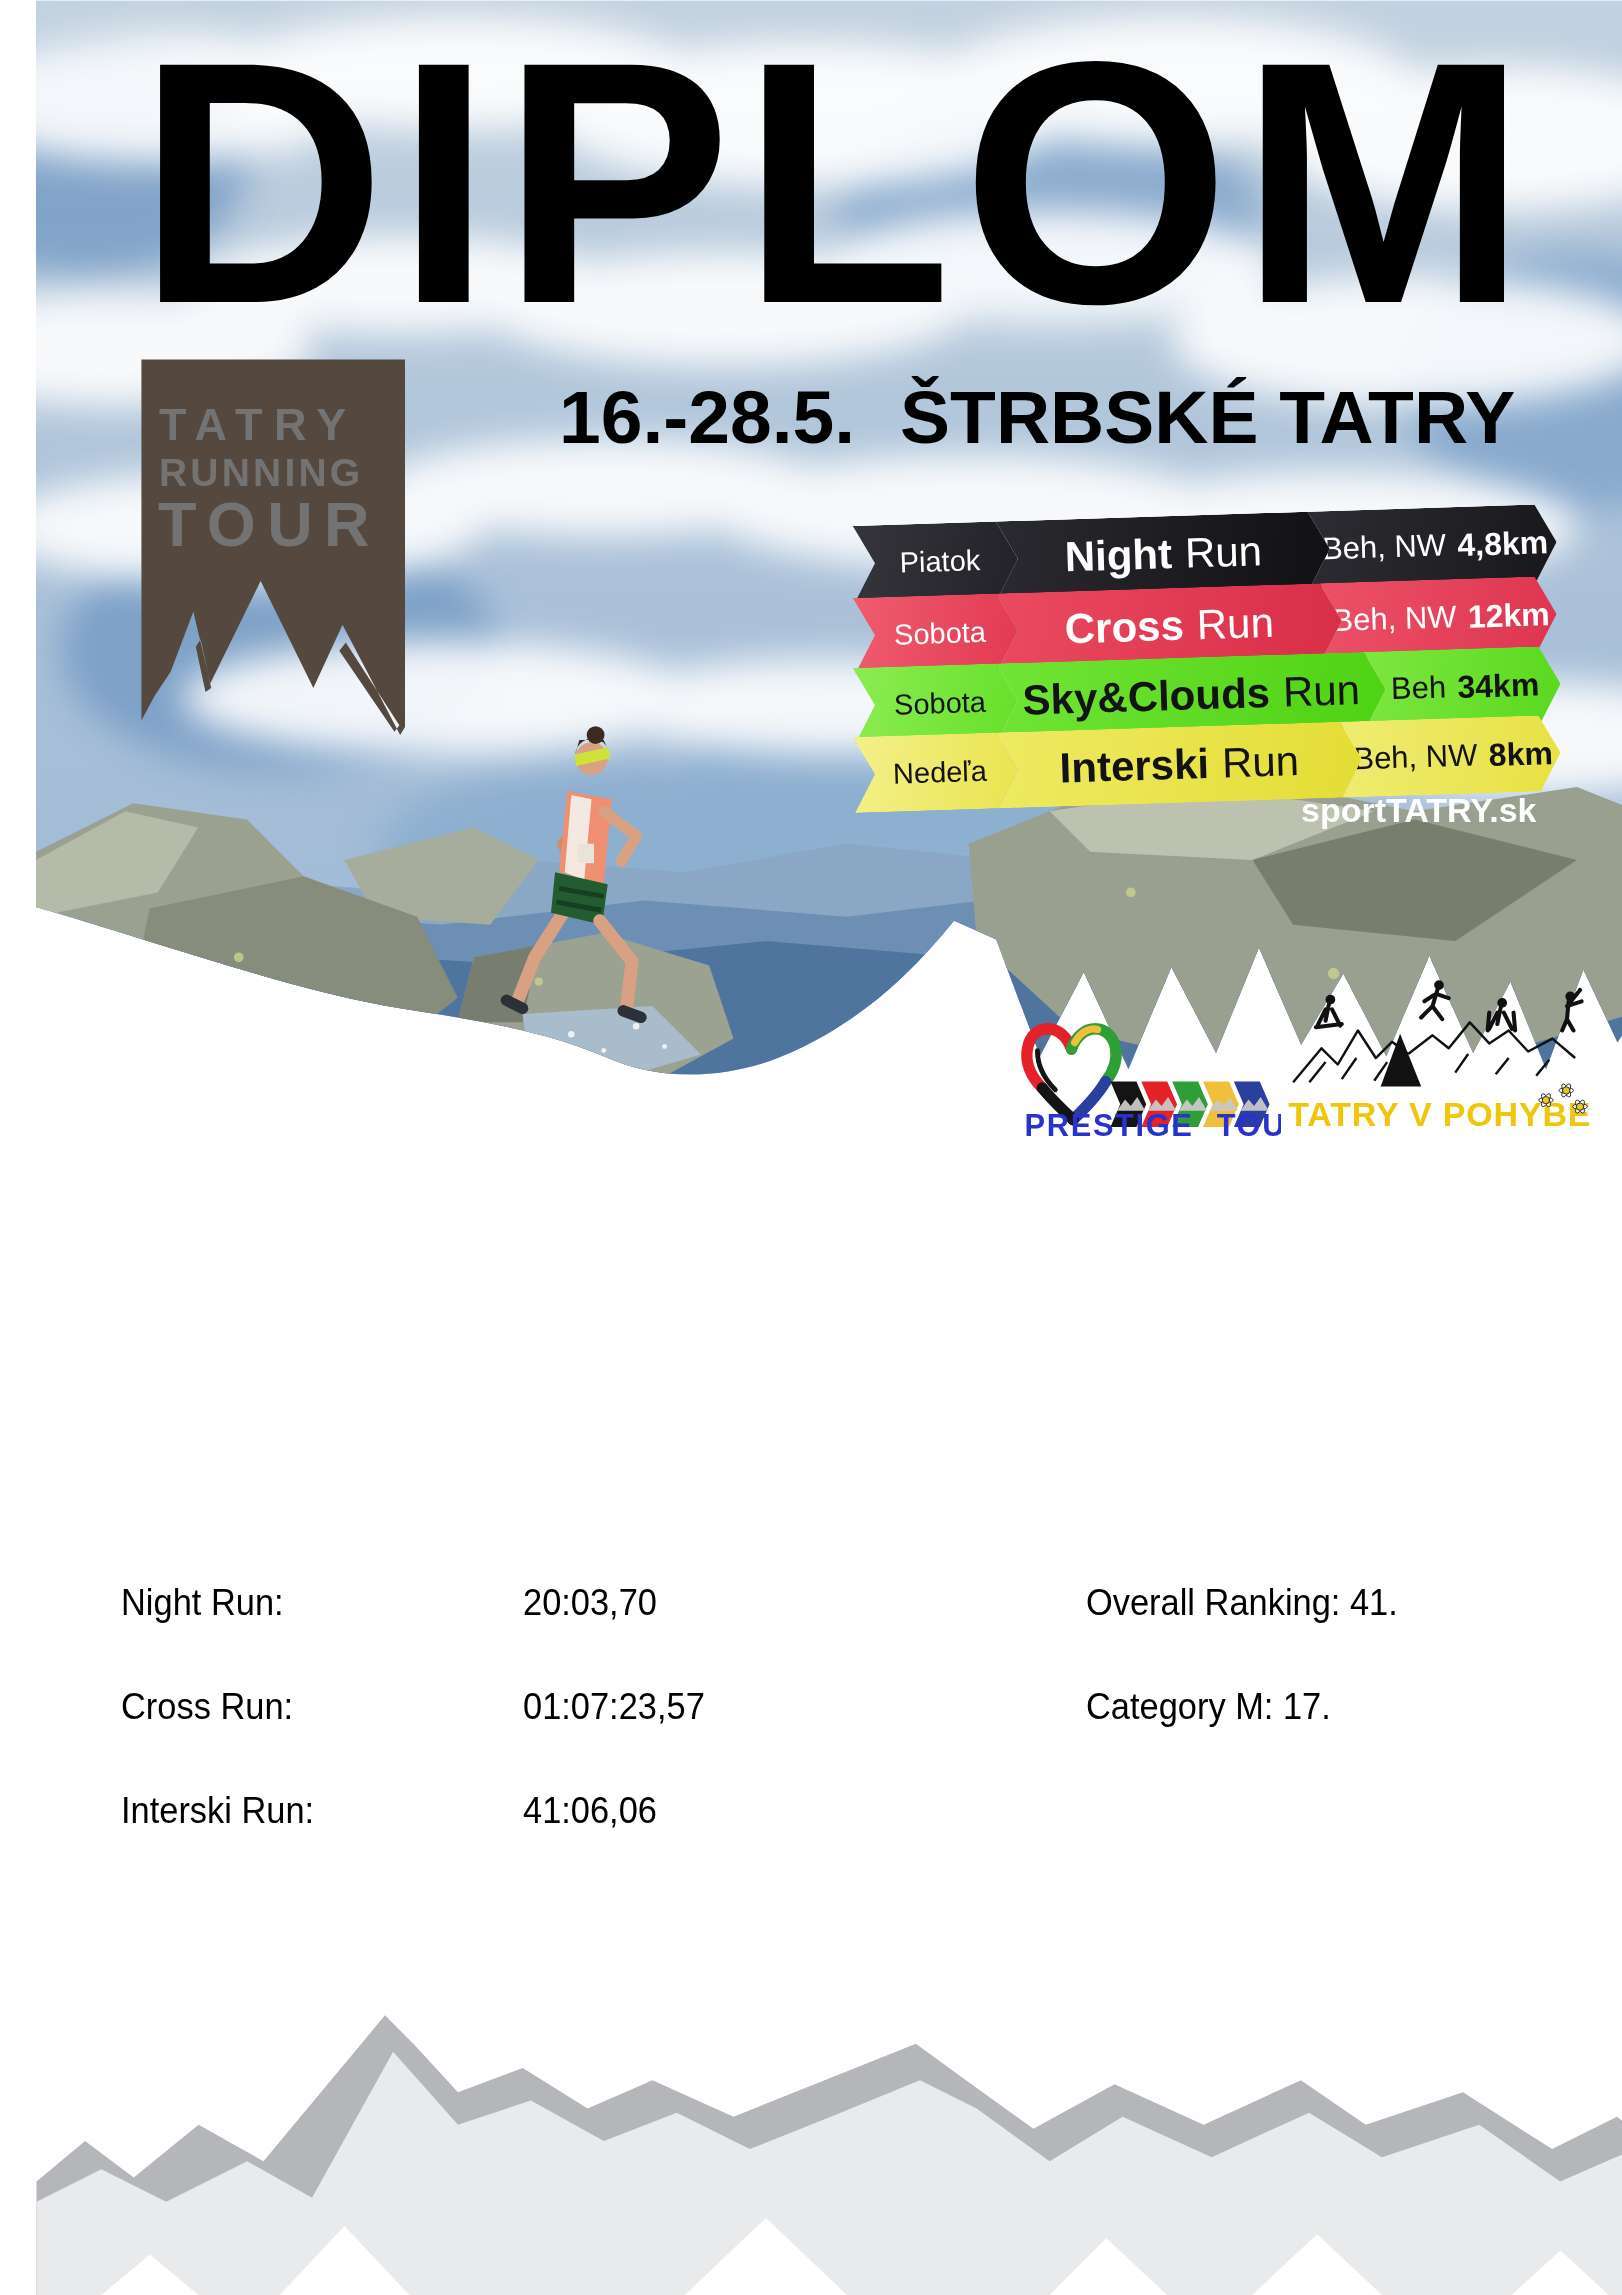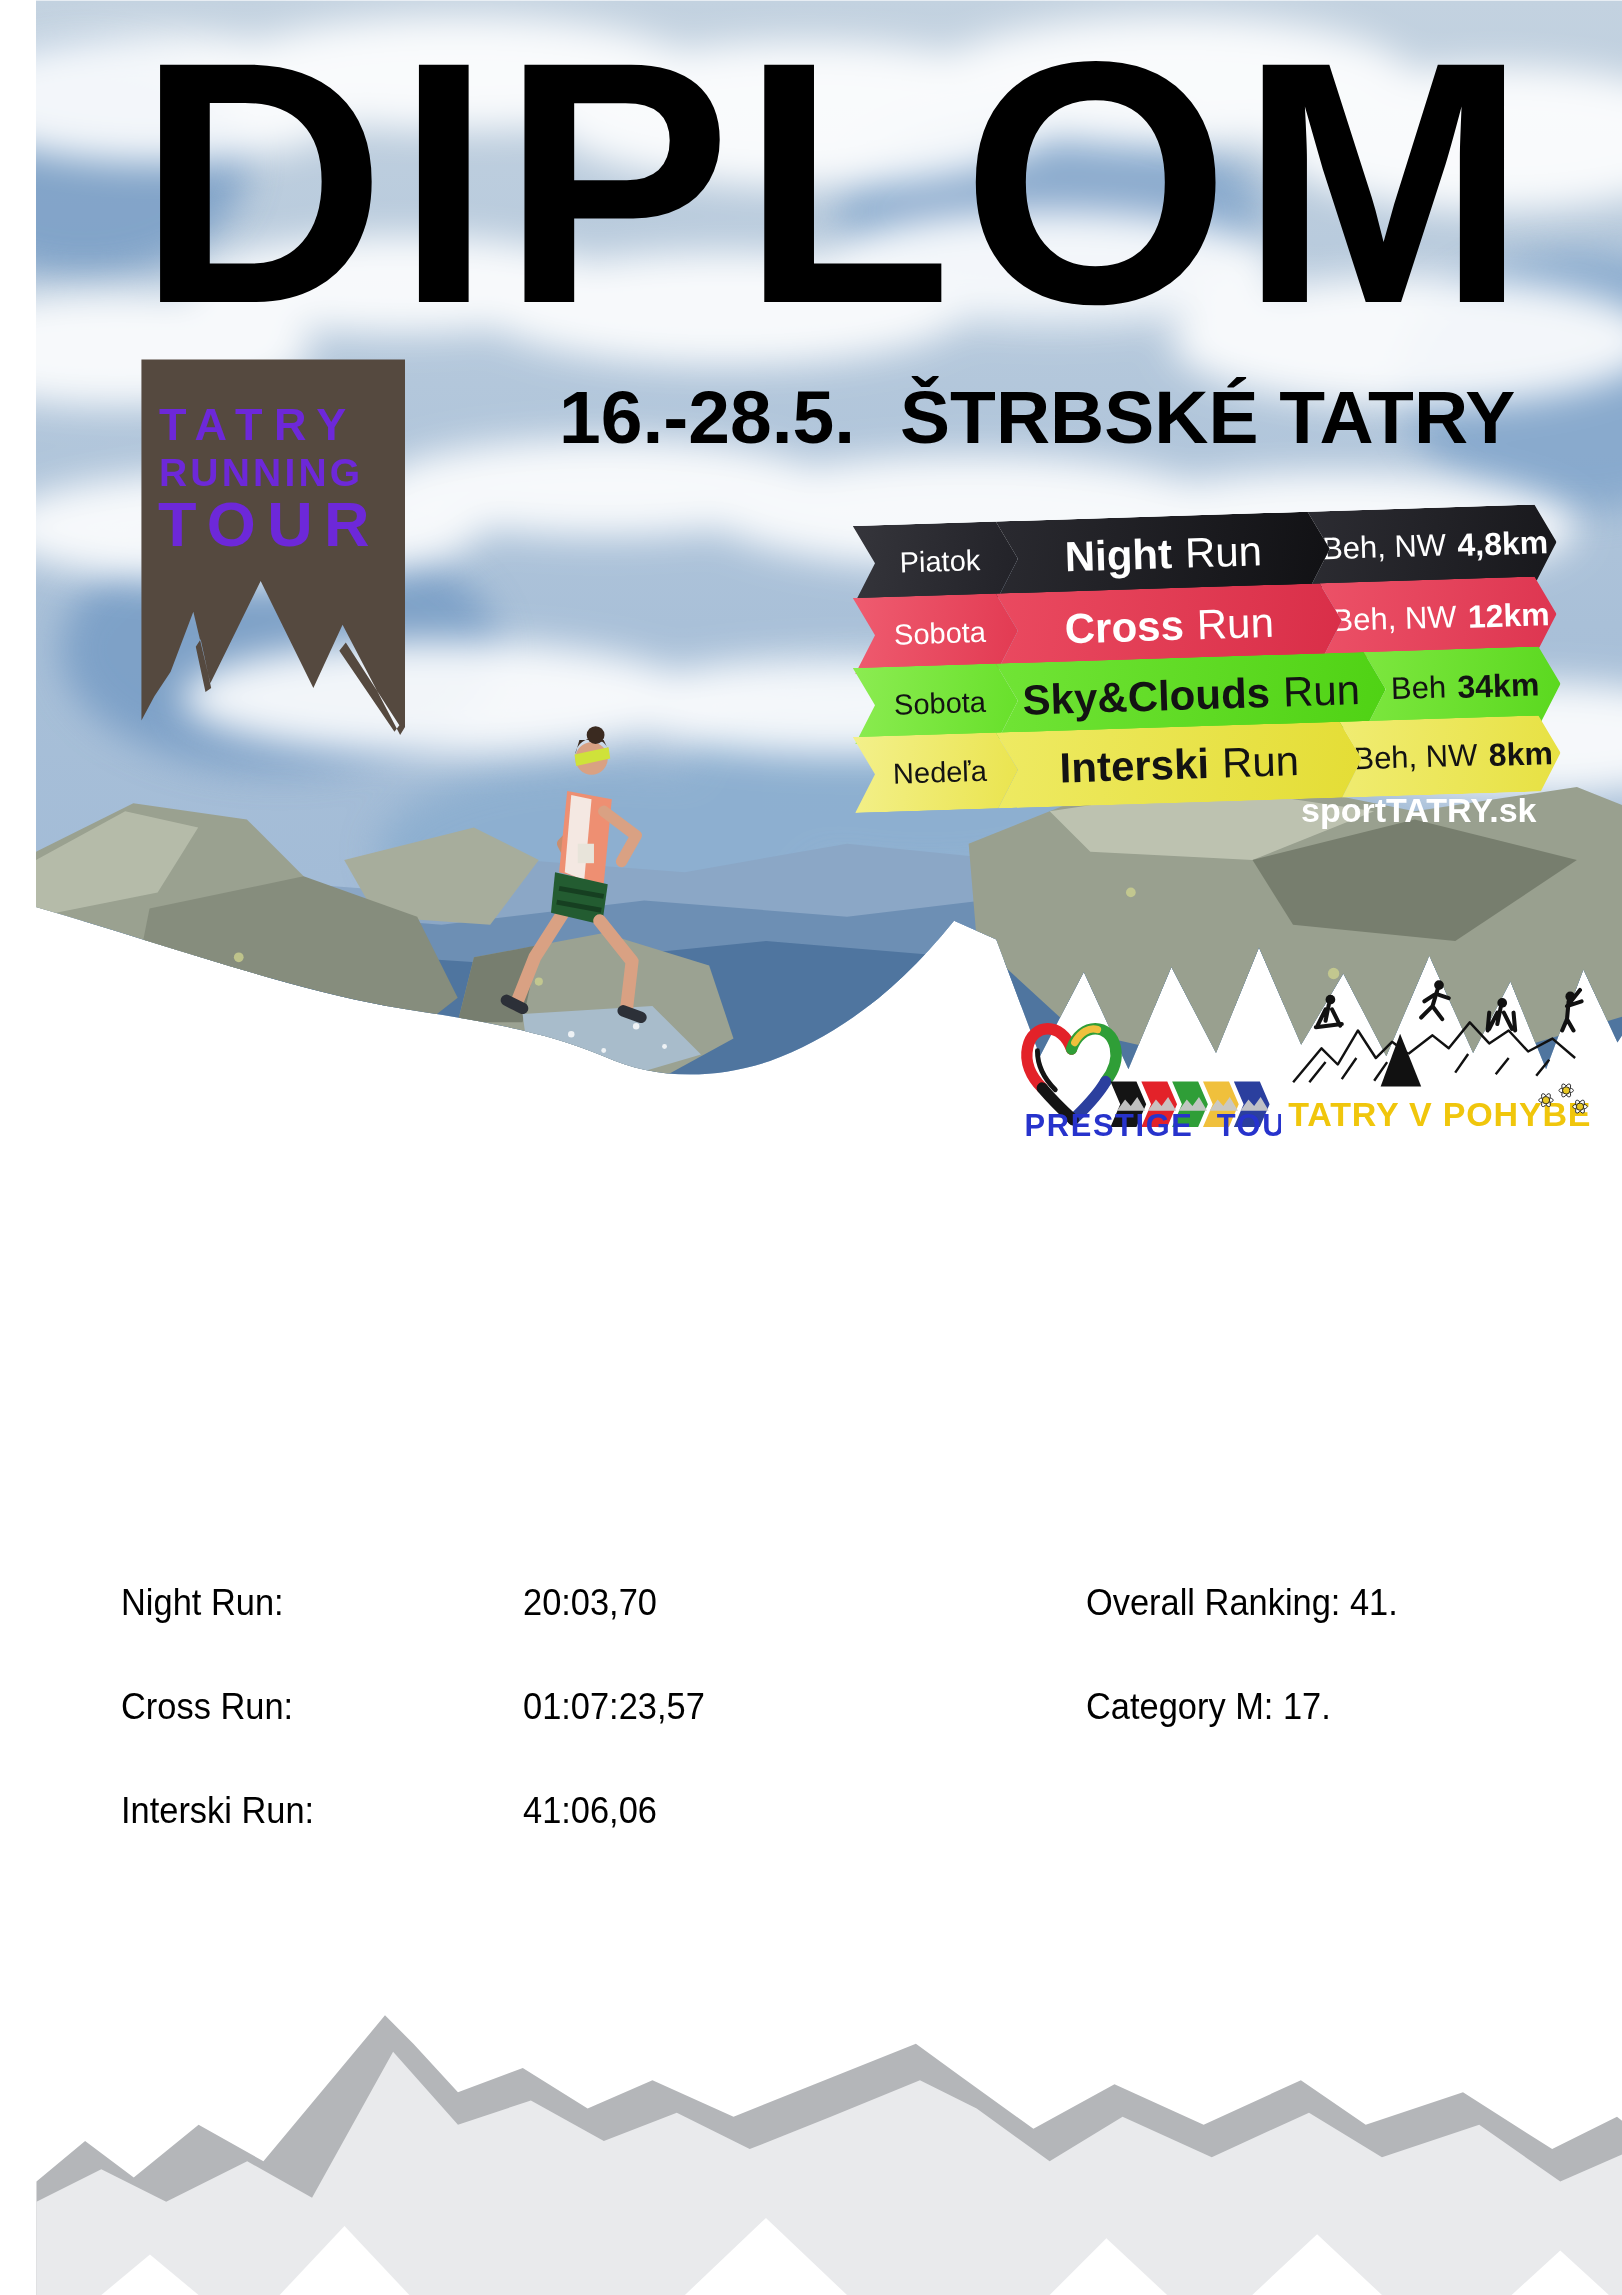--- a/index.html
+++ b/index.html
@@ -10,21 +10,21 @@
   .photo-svg{position:absolute;left:0;top:0;z-index:1;}
   .footer-svg{position:absolute;left:0;top:1987px;z-index:1;}
 
   
   .ovl{position:absolute;z-index:3;}
   .title{top:9.7px;left:101px;font-size:345px;font-weight:700;letter-spacing:9.7px;color:#000;line-height:1;white-space:nowrap;}
   .date-line{top:380px;left:523px;font-size:75px;font-weight:700;color:#000;white-space:nowrap;line-height:1;}
   .date-line .loc{margin-left:45px;}
   .website{top:791px;left:1265px;font-size:34px;font-weight:700;color:#ffffff;}
 
-  .logo-line{color:#6d28d9;font-weight:700;line-height:1;white-space:nowrap;}
+  .logo-line{color:#737373;font-weight:700;line-height:1;white-space:nowrap;}
   .logo-l1{top:402px;left:123px;font-size:45px;letter-spacing:11.4px;}
   .logo-l2{top:453px;left:123px;font-size:39px;letter-spacing:3.2px;}
   .logo-l3{top:493px;left:122px;font-size:63px;letter-spacing:11.4px;}
   .logo-year{top:727px;left:97px;font-size:123px;font-weight:700;letter-spacing:3.2px;color:#54493f;line-height:1;}
 
   
   .race-row{position:absolute;left:818px;height:76px;display:flex;transform:rotate(-1.8deg);transform-origin:0 50%;z-index:3;}
   .seg{position:relative;display:flex;align-items:center;justify-content:center;height:100%;
        clip-path:polygon(21px 50%,0 0,calc(100% - 21px) 0,100% 50%,calc(100% - 21px) 100%,0 100%);}
   .seg + .seg{margin-left:-21px;}

